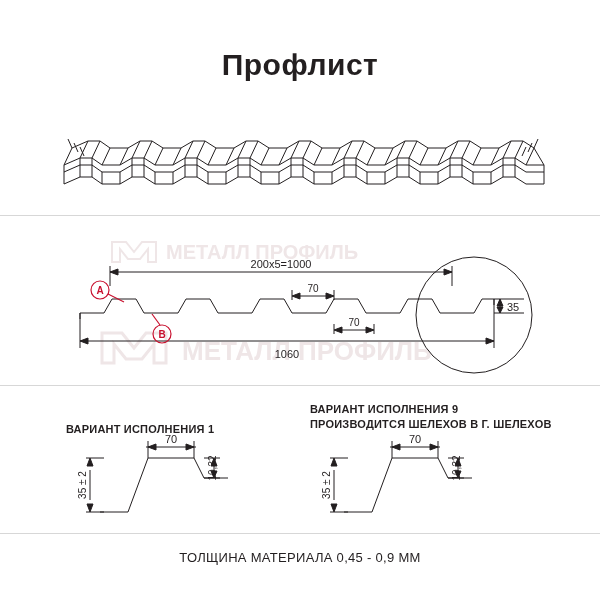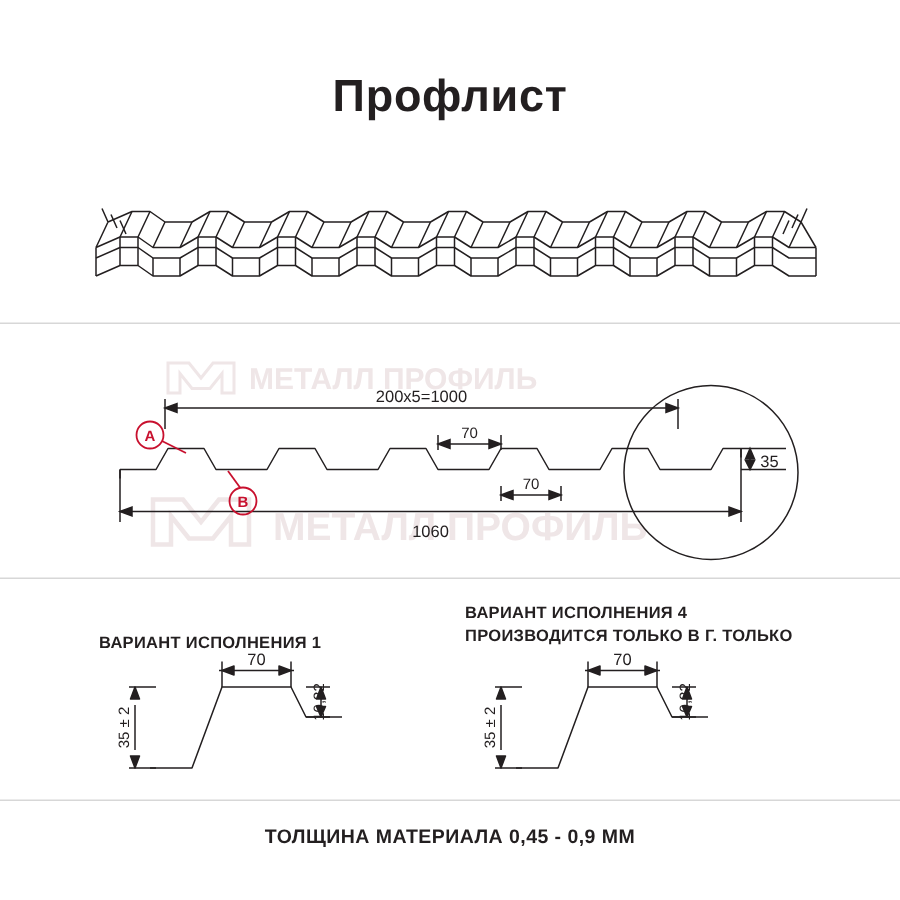--- a/index.html
+++ b/index.html
@@ -62,21 +62,21 @@
   .v1-label { left: 66px; top: 422px; }
   .v2-label { left: 310px; top: 402px; }
 
   .footer {
     position: absolute;
     top: 550px;
     left: 0;
     width: 600px;
     text-align: center;
     font-size: 13px;
-    font-weight: bold;
+    font-weight: normal;
     letter-spacing: 0.3px;
   }
 
   svg { display: block; }
   .svg-abs { position: absolute; left: 0; top: 0; }
 
   .wm {
     position: absolute;
     pointer-events: none;
     opacity: 1;
@@ -209,22 +209,22 @@
     <text x="100" y="294" font-family="Liberation Sans, sans-serif" font-size="10" font-weight="bold" fill="#c8102e" text-anchor="middle">A</text>
     <text x="162" y="338" font-family="Liberation Sans, sans-serif" font-size="10" font-weight="bold" fill="#c8102e" text-anchor="middle">B</text>
   </svg>
 
   <div class="divider div2"></div>
 
   <div class="variant-label v1-label">
     <div>ВАРИАНТ ИСПОЛНЕНИЯ 1</div>
   </div>
   <div class="variant-label v2-label">
-    <div>ВАРИАНТ ИСПОЛНЕНИЯ 4</div>
-    <div>ПРОИЗВОДИТСЯ ТОЛЬКО В Г. ТОЛЬКО</div>
+    <div>ВАРИАНТ ИСПОЛНЕНИЯ 9</div>
+    <div>ПРОИЗВОДИТСЯ ШЕЛЕХОВ В Г. ШЕЛЕХОВ</div>
   </div>
 
   <svg class="svg-abs" width="600" height="600" style="pointer-events:none;">
     <g fill="none" stroke="#231f20" stroke-width="1" stroke-linejoin="round">
       <path d="M100,512 L128,512 L148,458 L194,458 L204,478 L228,478"></path>
 
       <path d="M146,447 L196,447"></path>
       <path d="M148,441 L148,458 M194,441 L194,458"></path>
       <path d="M148,447 L156,444 L156,450 Z" fill="#231f20"></path>
       <path d="M194,447 L186,444 L186,450 Z" fill="#231f20"></path>

